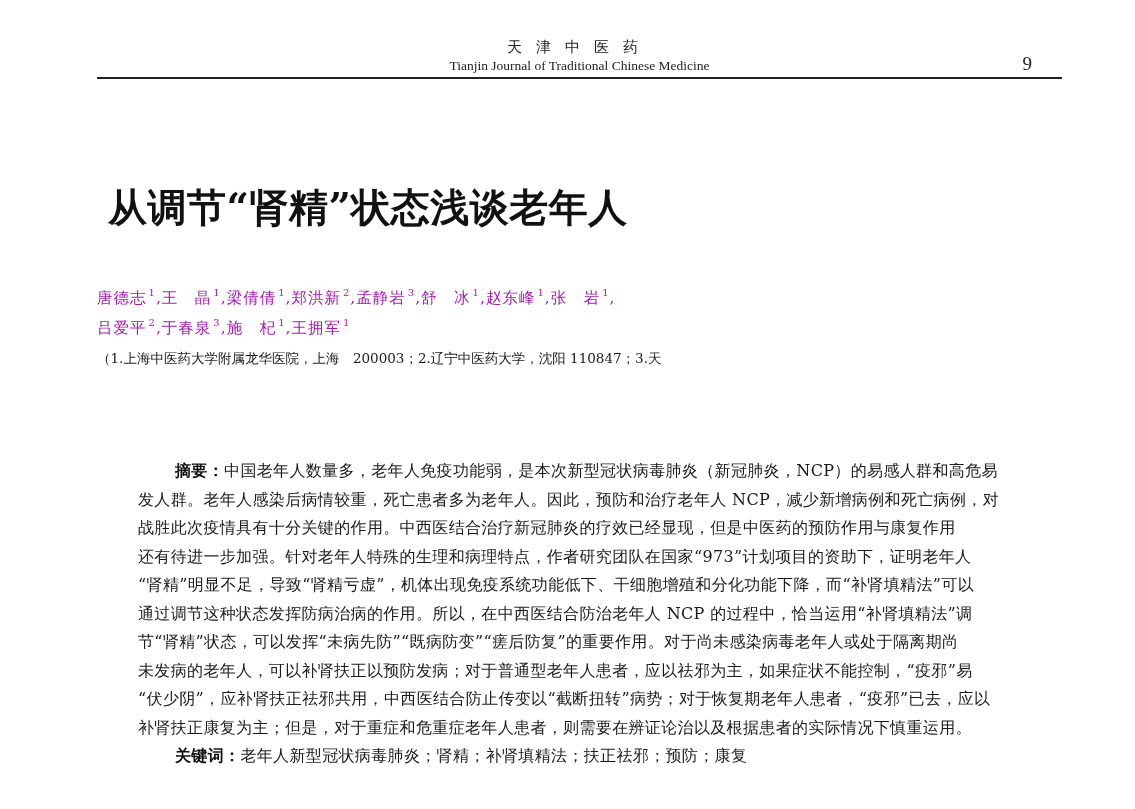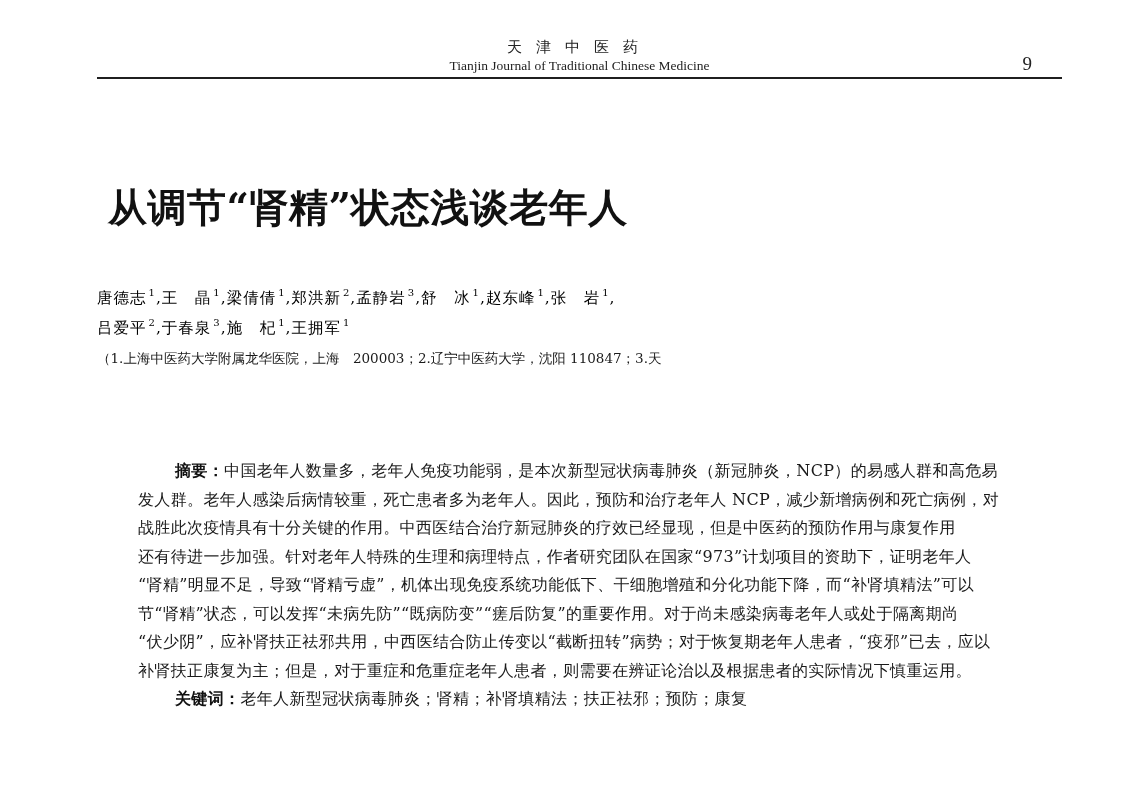--- a/index.html
+++ b/index.html
@@ -32,21 +32,21 @@
     position: absolute; left: 96px; top: 168px; margin: 12px;
     font-family: "DejaVu Serif", serif; font-weight: bold;
     font-size: 39px; line-height: 54px; letter-spacing: 0.5px; color: #111;
   }
   .title .line { display: block; white-space: nowrap; }
   .title .asterisk {
     font-size: 18px; font-weight: normal; vertical-align: top; position: relative; top: 2px; margin-left: 10px;
   }
   .authors {
     position: absolute; left: 97px; top: 283px; width: 720px;
-    font-size: 15.5px; line-height: 30px; color: #000000; letter-spacing: 1px;
+    font-size: 15.5px; line-height: 30px; color: #a21caf; letter-spacing: 1px;
   }
   .authors .line { display: block; white-space: nowrap; }
   .authors sup { font-size: 10px; vertical-align: 7px; line-height: 0; margin-left: 2px; }
   .affiliation {
     position: absolute; left: 97px; top: 345px; width: 720px;
     font-size: 13.5px; line-height: 26px; color: #1a1a1a;
   }
   .affiliation .line { display: block; white-space: nowrap; }
   .abstract {
     position: absolute; left: 138px; top: 457px; width: 890px;
@@ -82,17 +82,19 @@
 <div class="affiliation">
   <span class="line">（1.上海中医药大学附属龙华医院，上海　200003；2.辽宁中医药大学，沈阳 110847；3.天</span>
 </div>
 
 <section class="abstract">
   <span class="line indent"><span class="label">摘要：</span><span>中国老年人数量多，老年人免疫功能弱，是本次新型冠状病毒肺炎（新冠肺炎，NCP）的易感人群和高危易</span></span>
   <span class="line">发人群。老年人感染后病情较重，死亡患者多为老年人。因此，预防和治疗老年人 NCP，减少新增病例和死亡病例，对</span>
   <span class="line">战胜此次疫情具有十分关键的作用。中西医结合治疗新冠肺炎的疗效已经显现，但是中医药的预防作用与康复作用</span>
   <span class="line">还有待进一步加强。针对老年人特殊的生理和病理特点，作者研究团队在国家“973”计划项目的资助下，证明老年人</span>
   <span class="line">“肾精”明显不足，导致“肾精亏虚”，机体出现免疫系统功能低下、干细胞增殖和分化功能下降，而“补肾填精法”可以</span>
+  <span class="line">通过调节这种状态发挥防病治病的作用。所以，在中西医结合防治老年人 NCP 的过程中，恰当运用“补肾填精法”调</span>
   <span class="line">节“肾精”状态，可以发挥“未病先防”“既病防变”“瘥后防复”的重要作用。对于尚未感染病毒老年人或处于隔离期尚</span>
+  <span class="line">未发病的老年人，可以补肾扶正以预防发病；对于普通型老年人患者，应以祛邪为主，如果症状不能控制，“疫邪”易</span>
   <span class="line">“伏少阴”，应补肾扶正祛邪共用，中西医结合防止传变以“截断扭转”病势；对于恢复期老年人患者，“疫邪”已去，应以</span>
   <span class="line">补肾扶正康复为主；但是，对于重症和危重症老年人患者，则需要在辨证论治以及根据患者的实际情况下慎重运用。</span>
   <span class="line indent"><span class="label">关键词：</span><span>老年人新型冠状病毒肺炎；肾精；补肾填精法；扶正祛邪；预防；康复</span></span>
 </section>
 
 </body></html>

